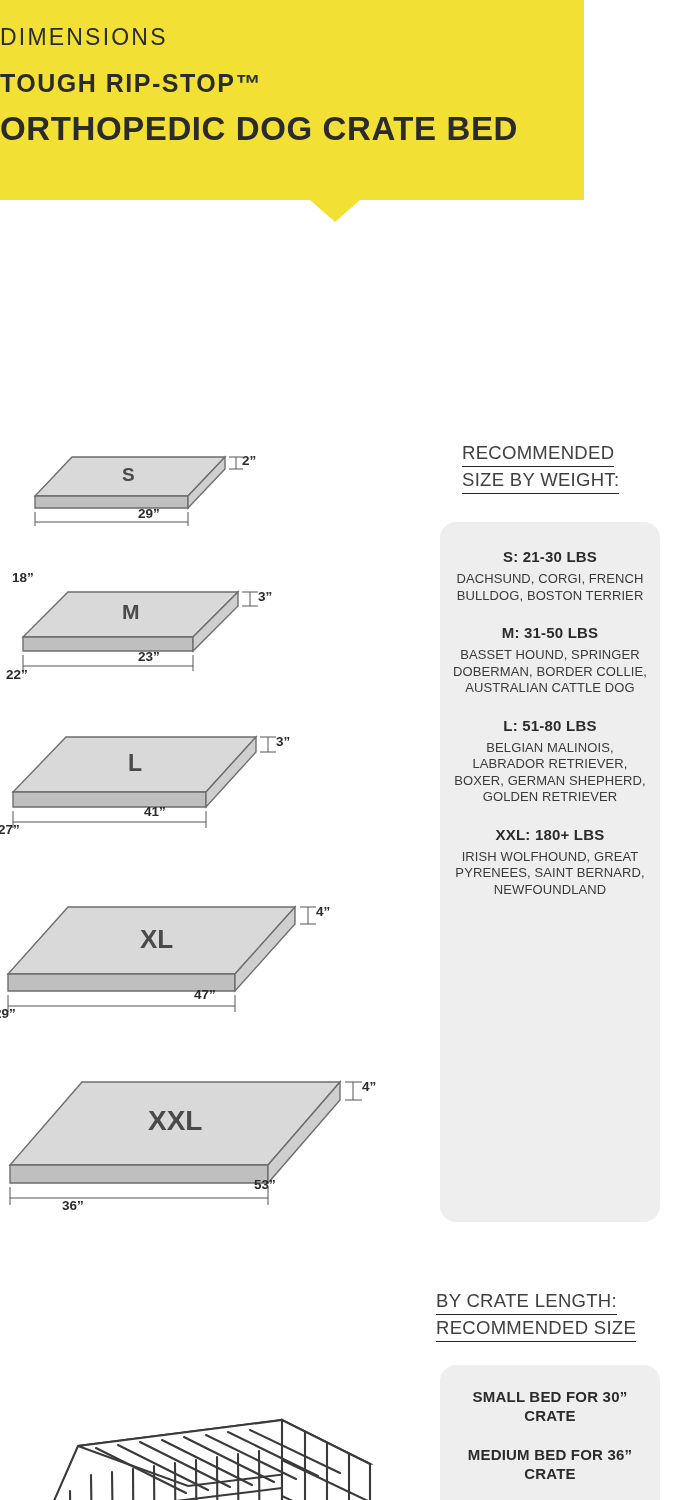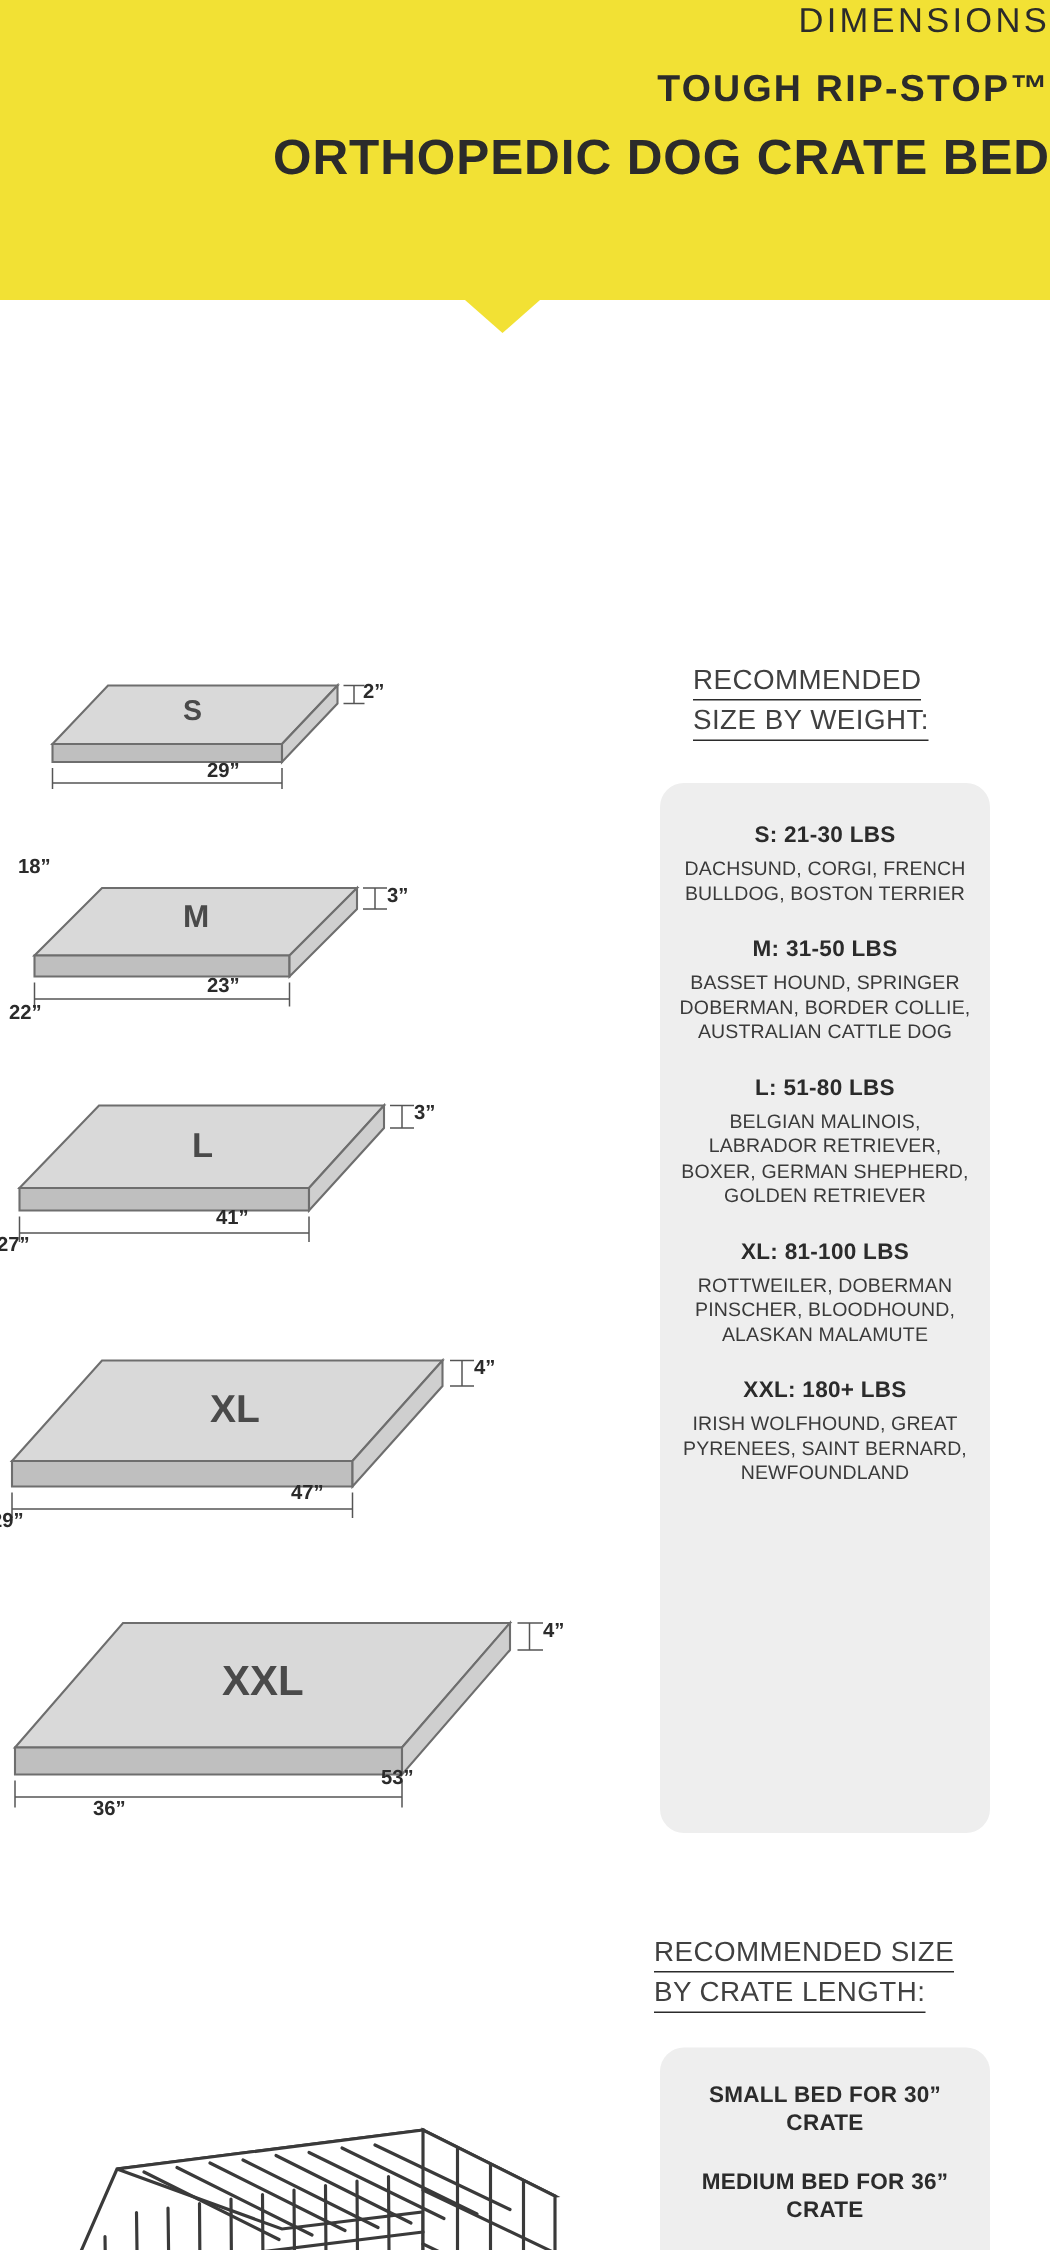--- a/index.html
+++ b/index.html
@@ -9,24 +9,25 @@
     font-family:"Liberation Sans", sans-serif;
     color:#2b2b2b;
     position:relative;
     overflow:hidden;
   }
 
   
   .header{
     position:relative;
     background:#f2e134;
-    width:700px;
+    width:584px;
     height:200px;
     box-sizing:border-box;
-    text-align:right;
+    padding-top:24px;
+    text-align:left;
   }
   .header .eyebrow{
     font-size:23px;
     letter-spacing:2.2px;
     font-weight:400;
     color:#2b2b2b;
   }
   .header .line2{
     margin-top:18px;
     font-size:25px;
@@ -228,32 +229,28 @@
     </div>
     <div class="wgroup">
       <div class="wt">M: 31-50 LBS</div>
       <div class="wb">BASSET HOUND, SPRINGER DOBERMAN, BORDER COLLIE, AUSTRALIAN CATTLE DOG</div>
     </div>
     <div class="wgroup">
       <div class="wt">L: 51-80 LBS</div>
       <div class="wb">BELGIAN MALINOIS, LABRADOR RETRIEVER, BOXER, GERMAN SHEPHERD, GOLDEN RETRIEVER</div>
     </div>
     <div class="wgroup">
-      <div class="wt">XL: 81-100 LBS</div>
-      <div class="wb">ROTTWEILER, DOBERMAN PINSCHER, BLOODHOUND, ALASKAN MALAMUTE</div>
-    </div>
-    <div class="wgroup">
       <div class="wt">XXL: 180+ LBS</div>
       <div class="wb">IRISH WOLFHOUND, GREAT PYRENEES, SAINT BERNARD, NEWFOUNDLAND</div>
     </div>
   </div>
 
   <div class="panel-title" style="left:436px;top:1088px;">
+    <span class="u">BY CRATE LENGTH:</span>
     <span class="u">RECOMMENDED SIZE </span>
-    <span class="u">BY CRATE LENGTH:</span>
   </div>
 
   <div class="card ccard">
     <div class="cgroup">
       <div class="ct">SMALL BED FOR 30” CRATE</div>
     </div>
     <div class="cgroup">
       <div class="ct">MEDIUM BED FOR 36” CRATE</div>
     </div>
 

